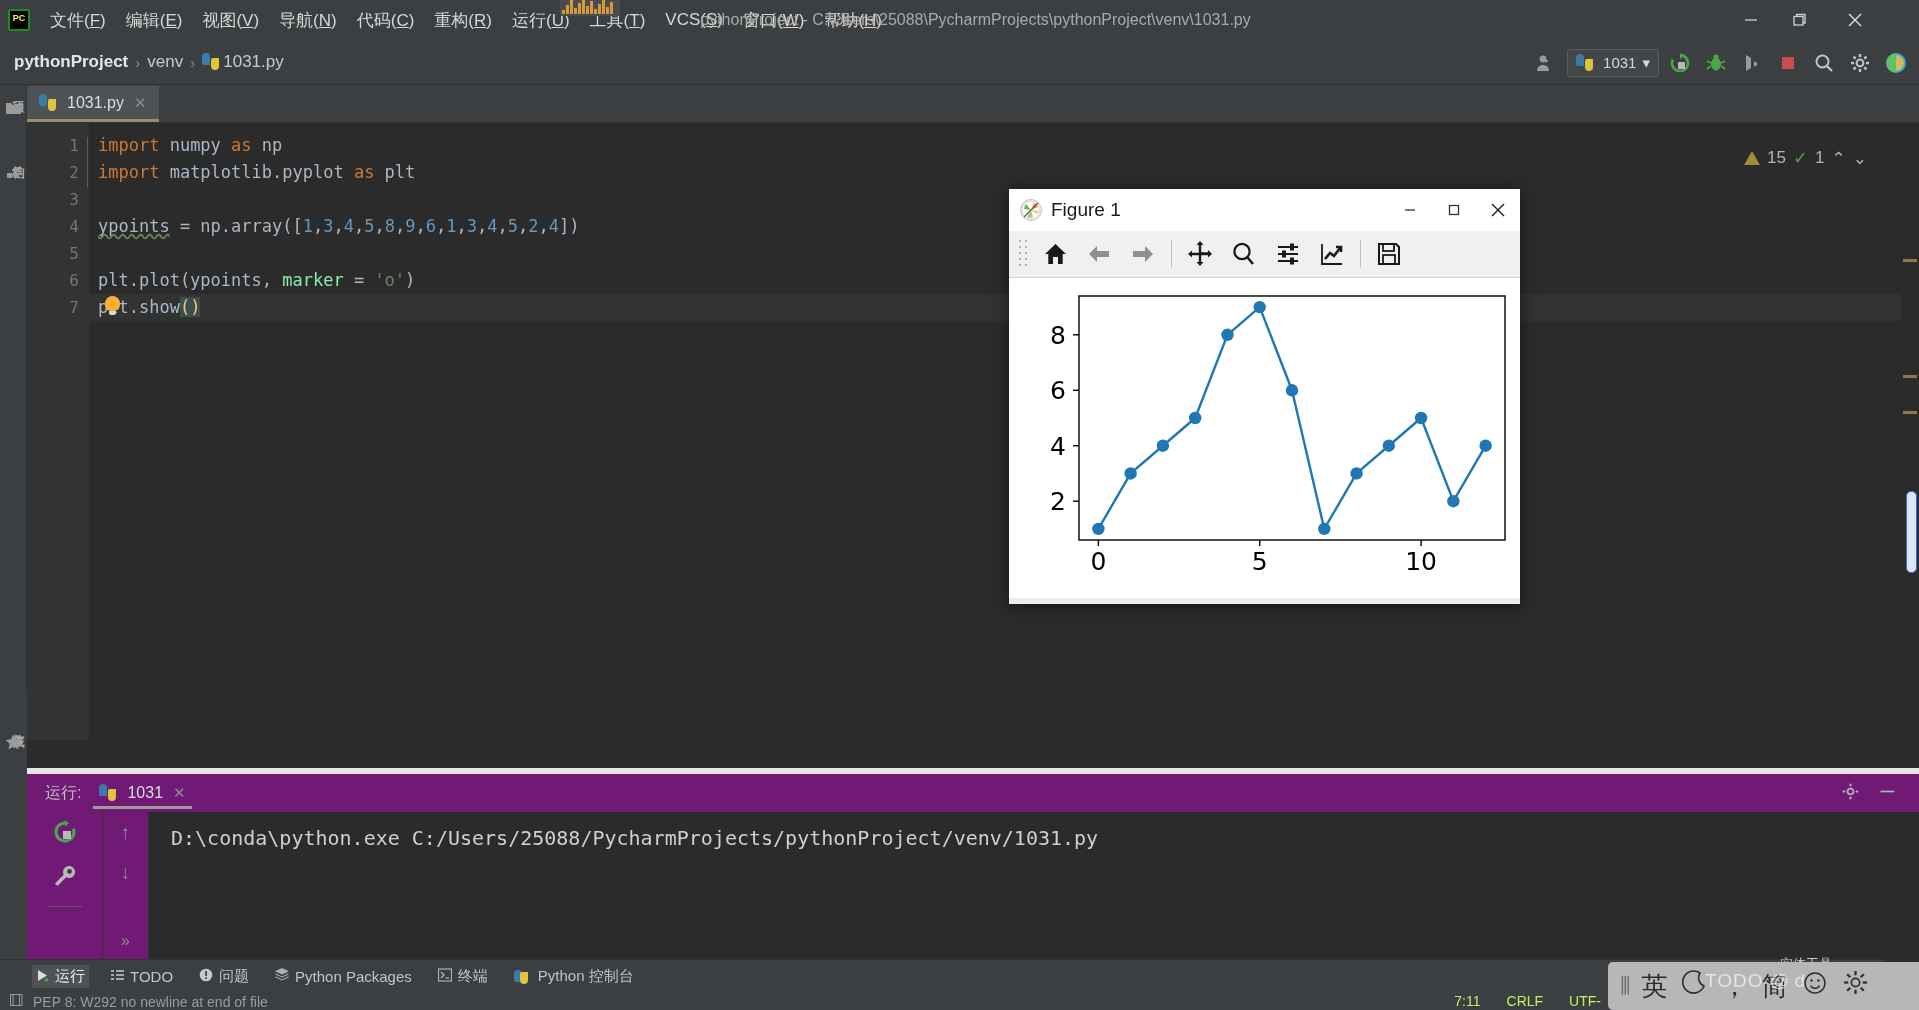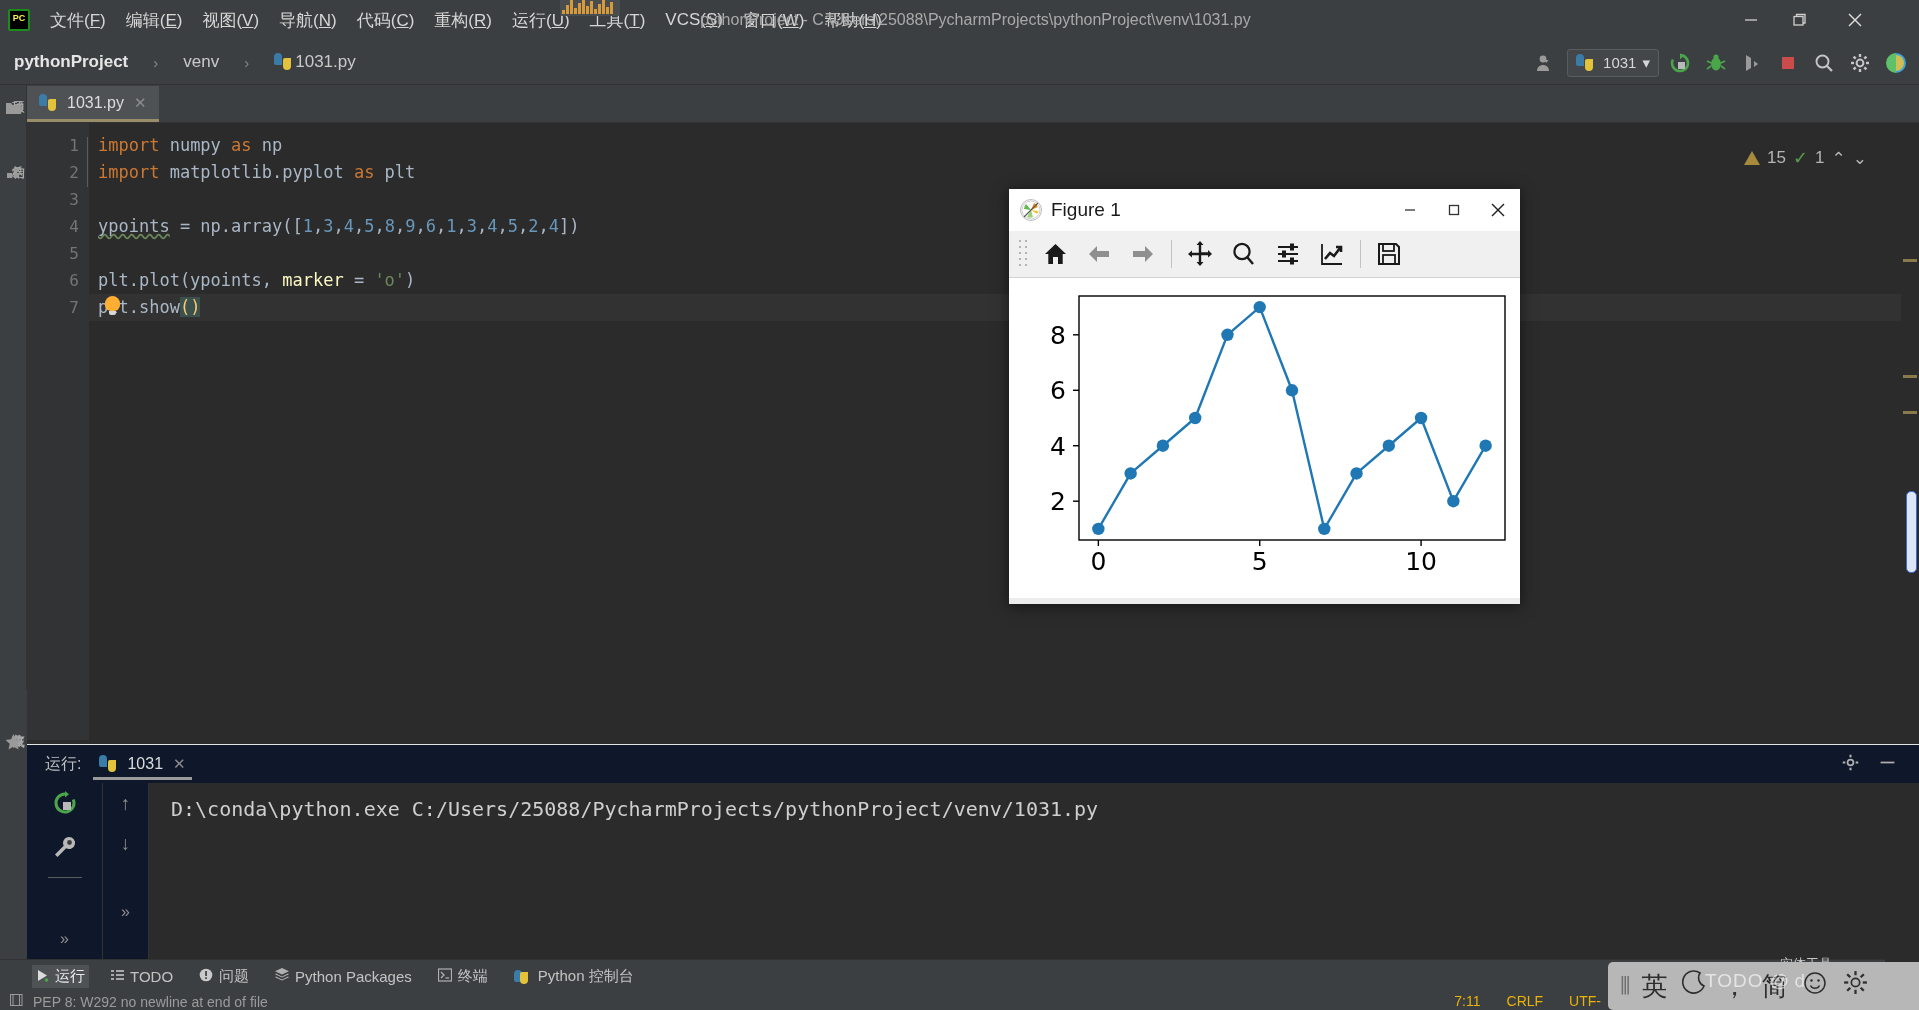--- a/index.html
+++ b/index.html
@@ -53,21 +53,21 @@
   .win-max { right: 96px; }
   .win-close { right: 40px; }
   .win-close svg, .win-max svg, .win-min svg { display:block; }
 
   
   .navbar {
     position: absolute; left: 0; top: 40px; width: 1919px; height: 45px;
     background: #3c3f41; display: flex; align-items: center;
     border-bottom: 1px solid #323232;
   }
-  .crumbs { display: flex; align-items: center; margin-left: 14px; gap: 23px; }
+  .crumbs { display: flex; align-items: center; margin-left: 14px; gap: 5px; }
   .crumb { color: #c9c9c9; font-size: 17px; }
   .crumb.bold { font-weight: bold; color: #e6e6e6; }
   .crumb-sep { color: #8a8a8a; font-size: 15px; padding: 0 2px;}
   .py-ico {
     width: 17px; height: 17px; position: relative; display: inline-block;
     vertical-align: -3px; margin-right: 4px;
   }
   .py-ico::before, .py-ico::after {
     content:""; position:absolute; width: 8px; height: 12px;
   }
@@ -130,21 +130,21 @@
     flex: 1; padding-top: 9px; position: relative;
     font-family: "DejaVu Sans Mono", "Liberation Mono", monospace;
     font-size: 17px; background: #2b2b2b;
   }
   .code .cl { height: 27px; line-height: 27px; padding-left: 9px; white-space: pre; }
   .code .cl.caretline { background: #323232; }
   .kw { color: #cc7832; }
   .pl { color: #a9b7c6; }
   .num { color: #6897bb; }
   .str { color: #6a8759; }
-  .param { color: #fef9c3; }
+  .param { color: #86efac; }
   .ident { color: #a9b7c6; }
   .wavy { text-decoration: underline wavy #6a8759; text-decoration-skip-ink: none; }
   .brk { background: #3b514d; color: #ffc66d; }
   .bulb {
     position: absolute; left: 16px; top: 173px; width: 15px; height: 15px;
     background: #ffad33; border-radius: 50% 50% 40% 40%;
   }
   .bulb::after {
     content:""; position:absolute; left:4px; bottom:-4px; width:7px; height:4px;
     background:#d8d8d8; border-radius:0 0 2px 2px;
@@ -162,22 +162,22 @@
     background: #2b2b2b;
   }
   .mark { position:absolute; right: 2px; width: 14px; height: 3px; background: #8a7a4a; }
   .scroll-thumb {
     position: absolute; right: 2px; top: 330px; width: 11px; height: 82px;
     background: #dde6f7; border: 1px solid #3a6bd8; border-radius: 5px;
   }
 
   
   .runpanel {
-    position: absolute; left: 27px; top: 744px; width: 1892px; height: 219px;
-    background: #0f172a; border-top: 1px solid #e5e5e5;
+    position: absolute; left: 27px; top: 768px; width: 1892px; height: 219px;
+    background: #701a75; border-top: 6px solid #e5e5e5;
   }
   .run-head { height: 38px; display: flex; align-items: center; padding-left: 18px; gap: 12px;}
   .run-label { color: #bfbfbf; font-size: 16px; }
   .run-tab {
     display: flex; align-items:center; gap: 7px; color:#dcdcdc; font-size:16px;
     padding: 6px 6px 4px; border-bottom: 3px solid #9a9a9a;
   }
   .run-head-right { margin-left:auto; display:flex; gap: 18px; padding-right: 22px; color:#b0b0b0;}
   .run-body { display: flex; height: 181px; }
   .run-sidebar {
@@ -214,21 +214,21 @@
   .bt.active { background: #4e5254; color:#e8e8e8; }
 
   
   .statusbar {
     position: absolute; left: 0; top: 993px; width: 1919px; height: 17px;
     background: #3c3f41; color: #9b9b9b; font-size: 14px;
     display:flex; align-items:center; padding-left: 10px; gap: 10px;
   }
   .status-right {
     position: absolute; right: 318px; top: 993px; display:flex; gap: 26px;
-    color:#eab308; font-size:14px; align-items:center;
+    color:#bef264; font-size:14px; align-items:center;
   }
 
   
   .ime {
     position: absolute; left: 1608px; top: 962px; width: 311px; height: 48px;
     background: #b7b7b7; border-radius: 5px 0 0 5px;
     display:flex; align-items:center; gap: 14px; padding-left: 12px;
     color:#2e2e2e; font-size: 26px;
   }
   .ime-grip { color:#6e6e6e; font-size: 24px; letter-spacing:-3px;}

